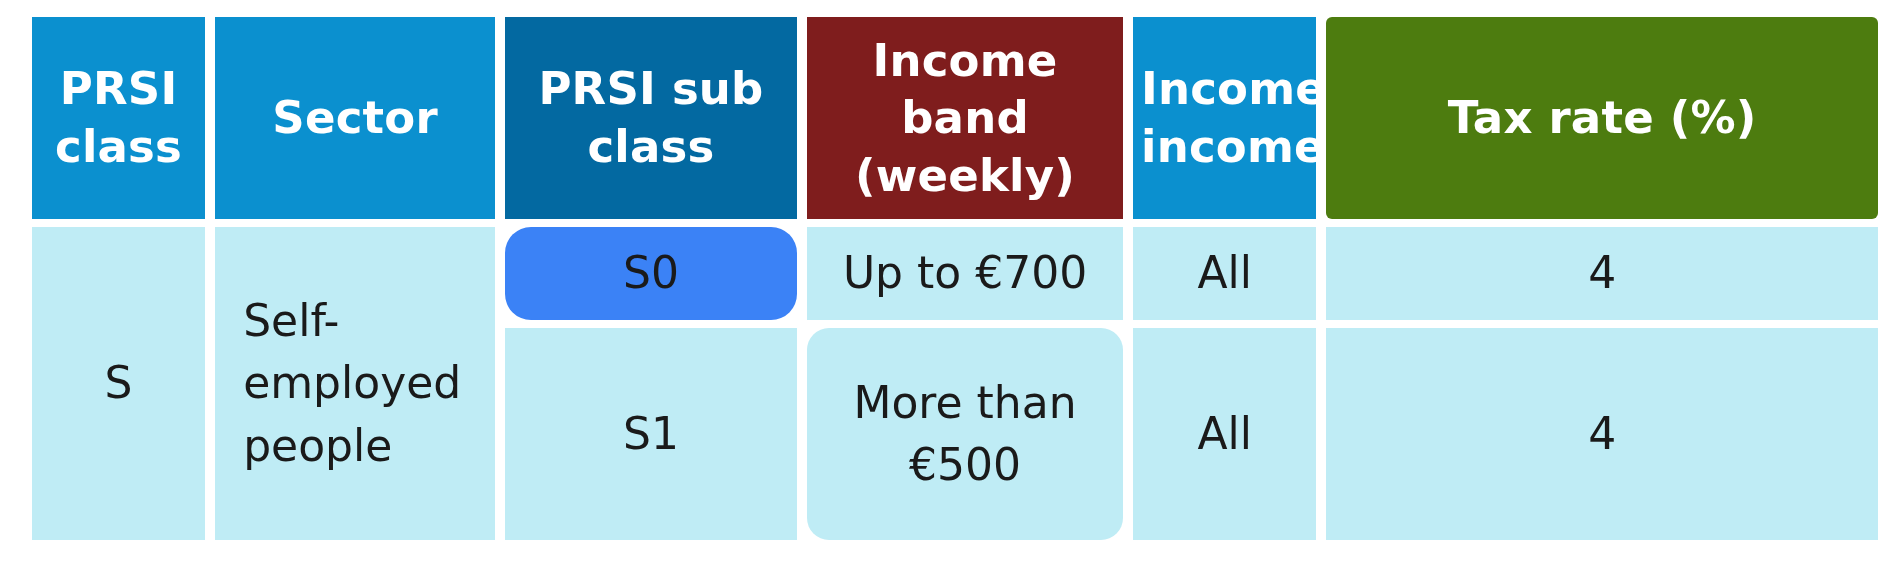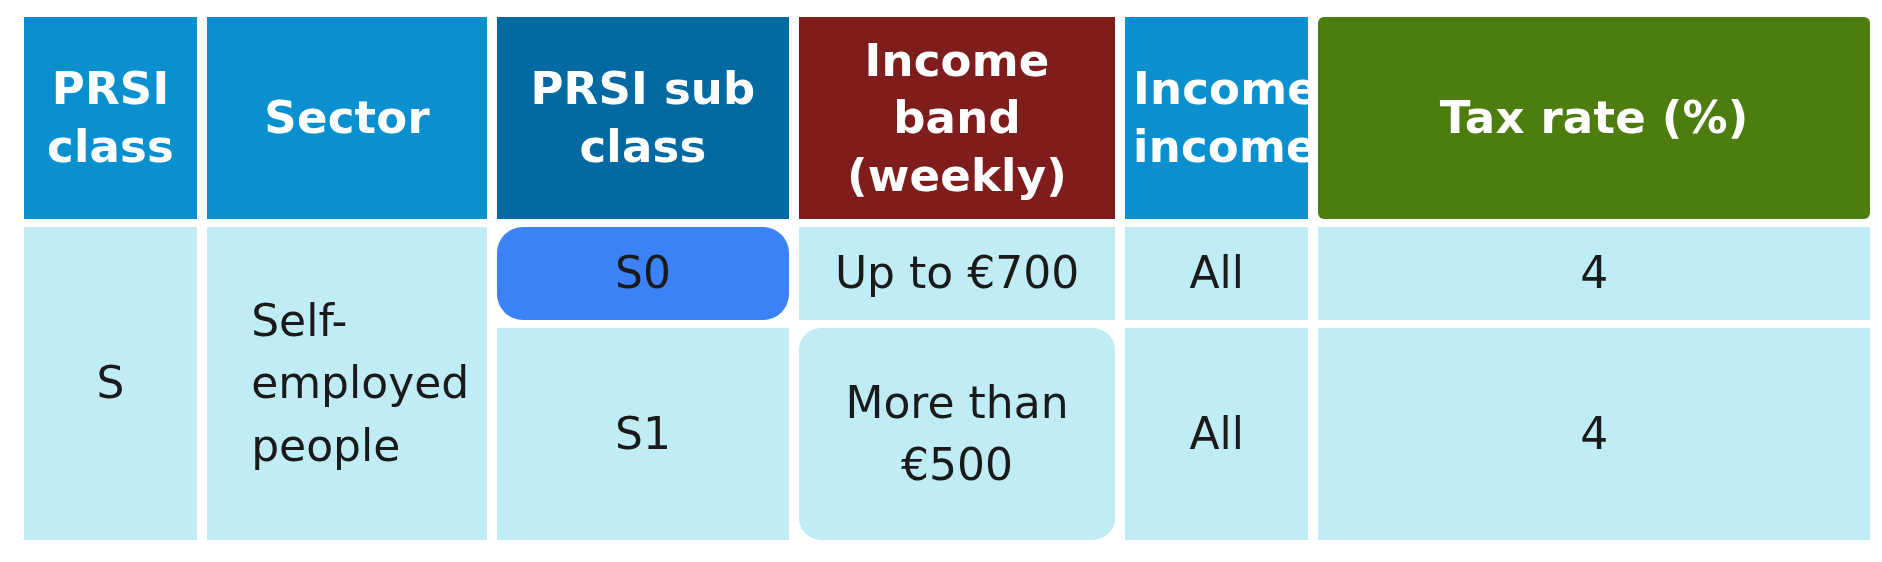--- a/index.html
+++ b/index.html
@@ -10,21 +10,21 @@
   }
   body {
     width: 1882px;
     height: 562px;
     font-family: "DejaVu Sans", "Liberation Sans", sans-serif;
     overflow: hidden;
   }
 
   #table-wrap {
     position: absolute;
-    left: 24px;
+    left: 32px;
     top: 17px;
     width: 1836px;
     height: 523px;
   }
 
   table.prsi-table {
     border-collapse: separate;
     border-spacing: 10px 8px;
     margin: -8px -10px;
     width: 1866px;
@@ -70,21 +70,21 @@
   }
 
   tbody td.merged-class {
     vertical-align: middle;
     text-align: center;
   }
 
   tbody td.merged-sector {
     vertical-align: middle;
     text-align: left;
-    padding-left: 44px;
+    padding-left: 28px;
   }
 
   tr.row-1 td { height: 93px; }
   tr.row-2 td { height: 212px; }
 </style>
 </head>
 <body style="background: rgb(255, 255, 255);">
 
 <div id="table-wrap">
   <table class="prsi-table">

